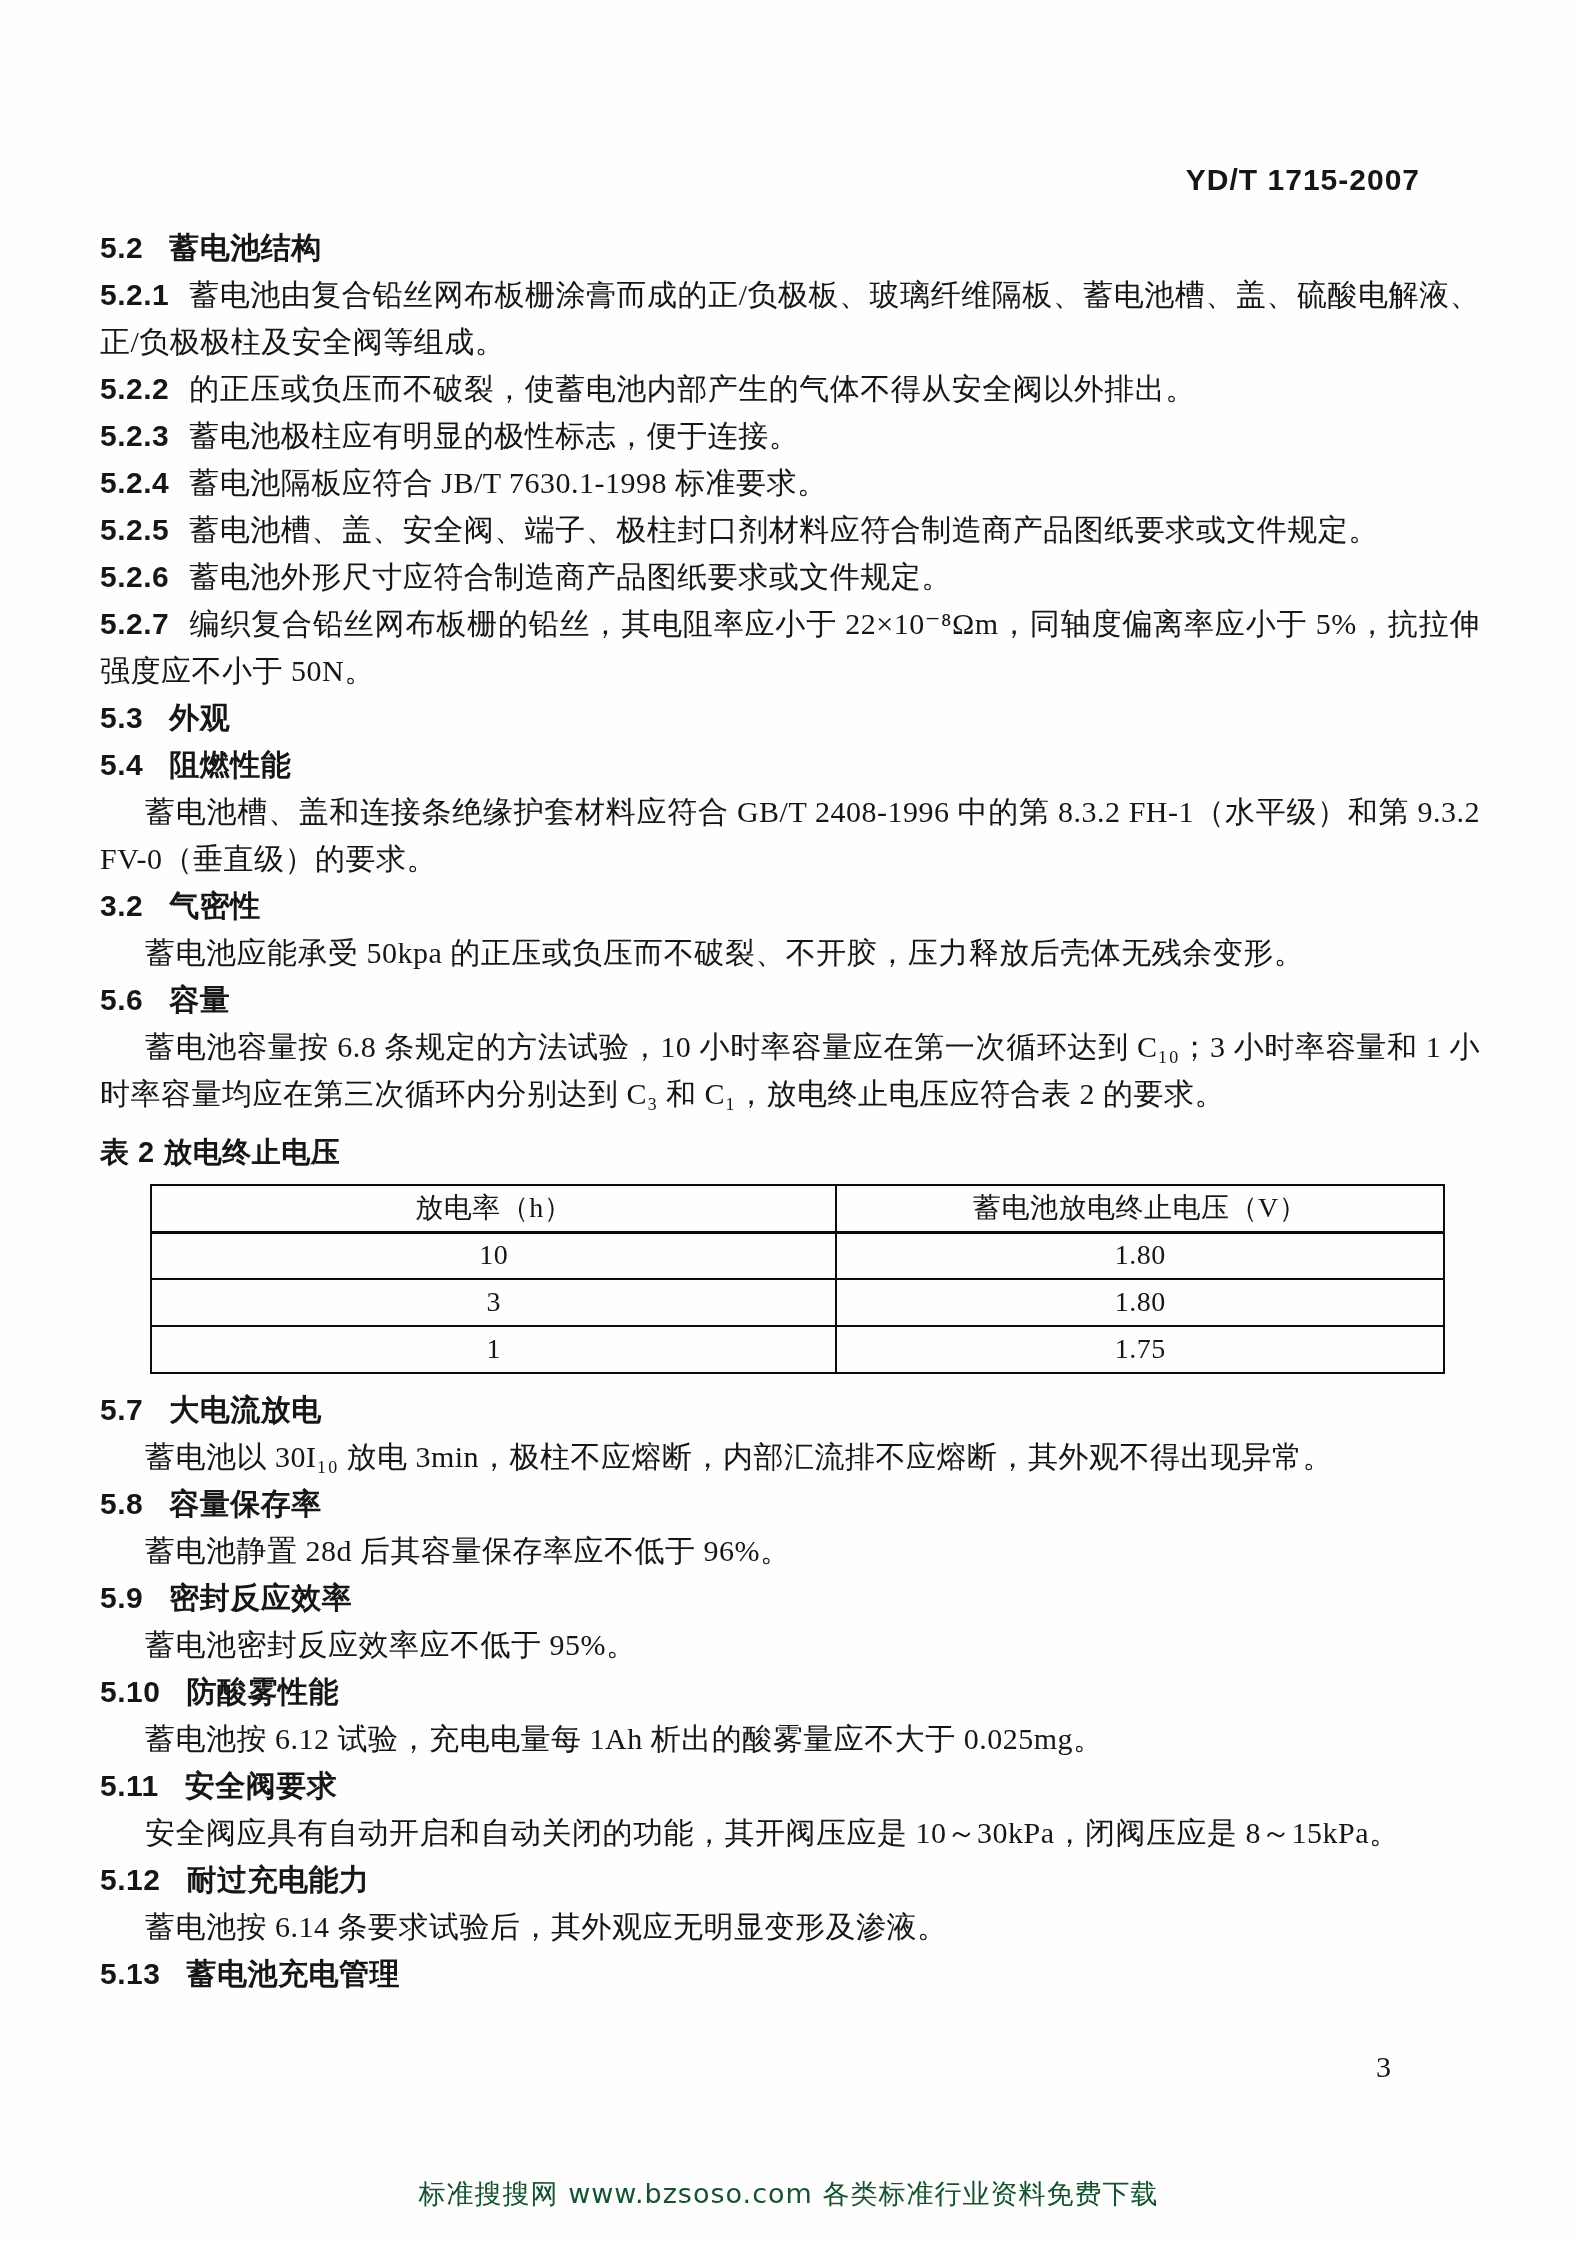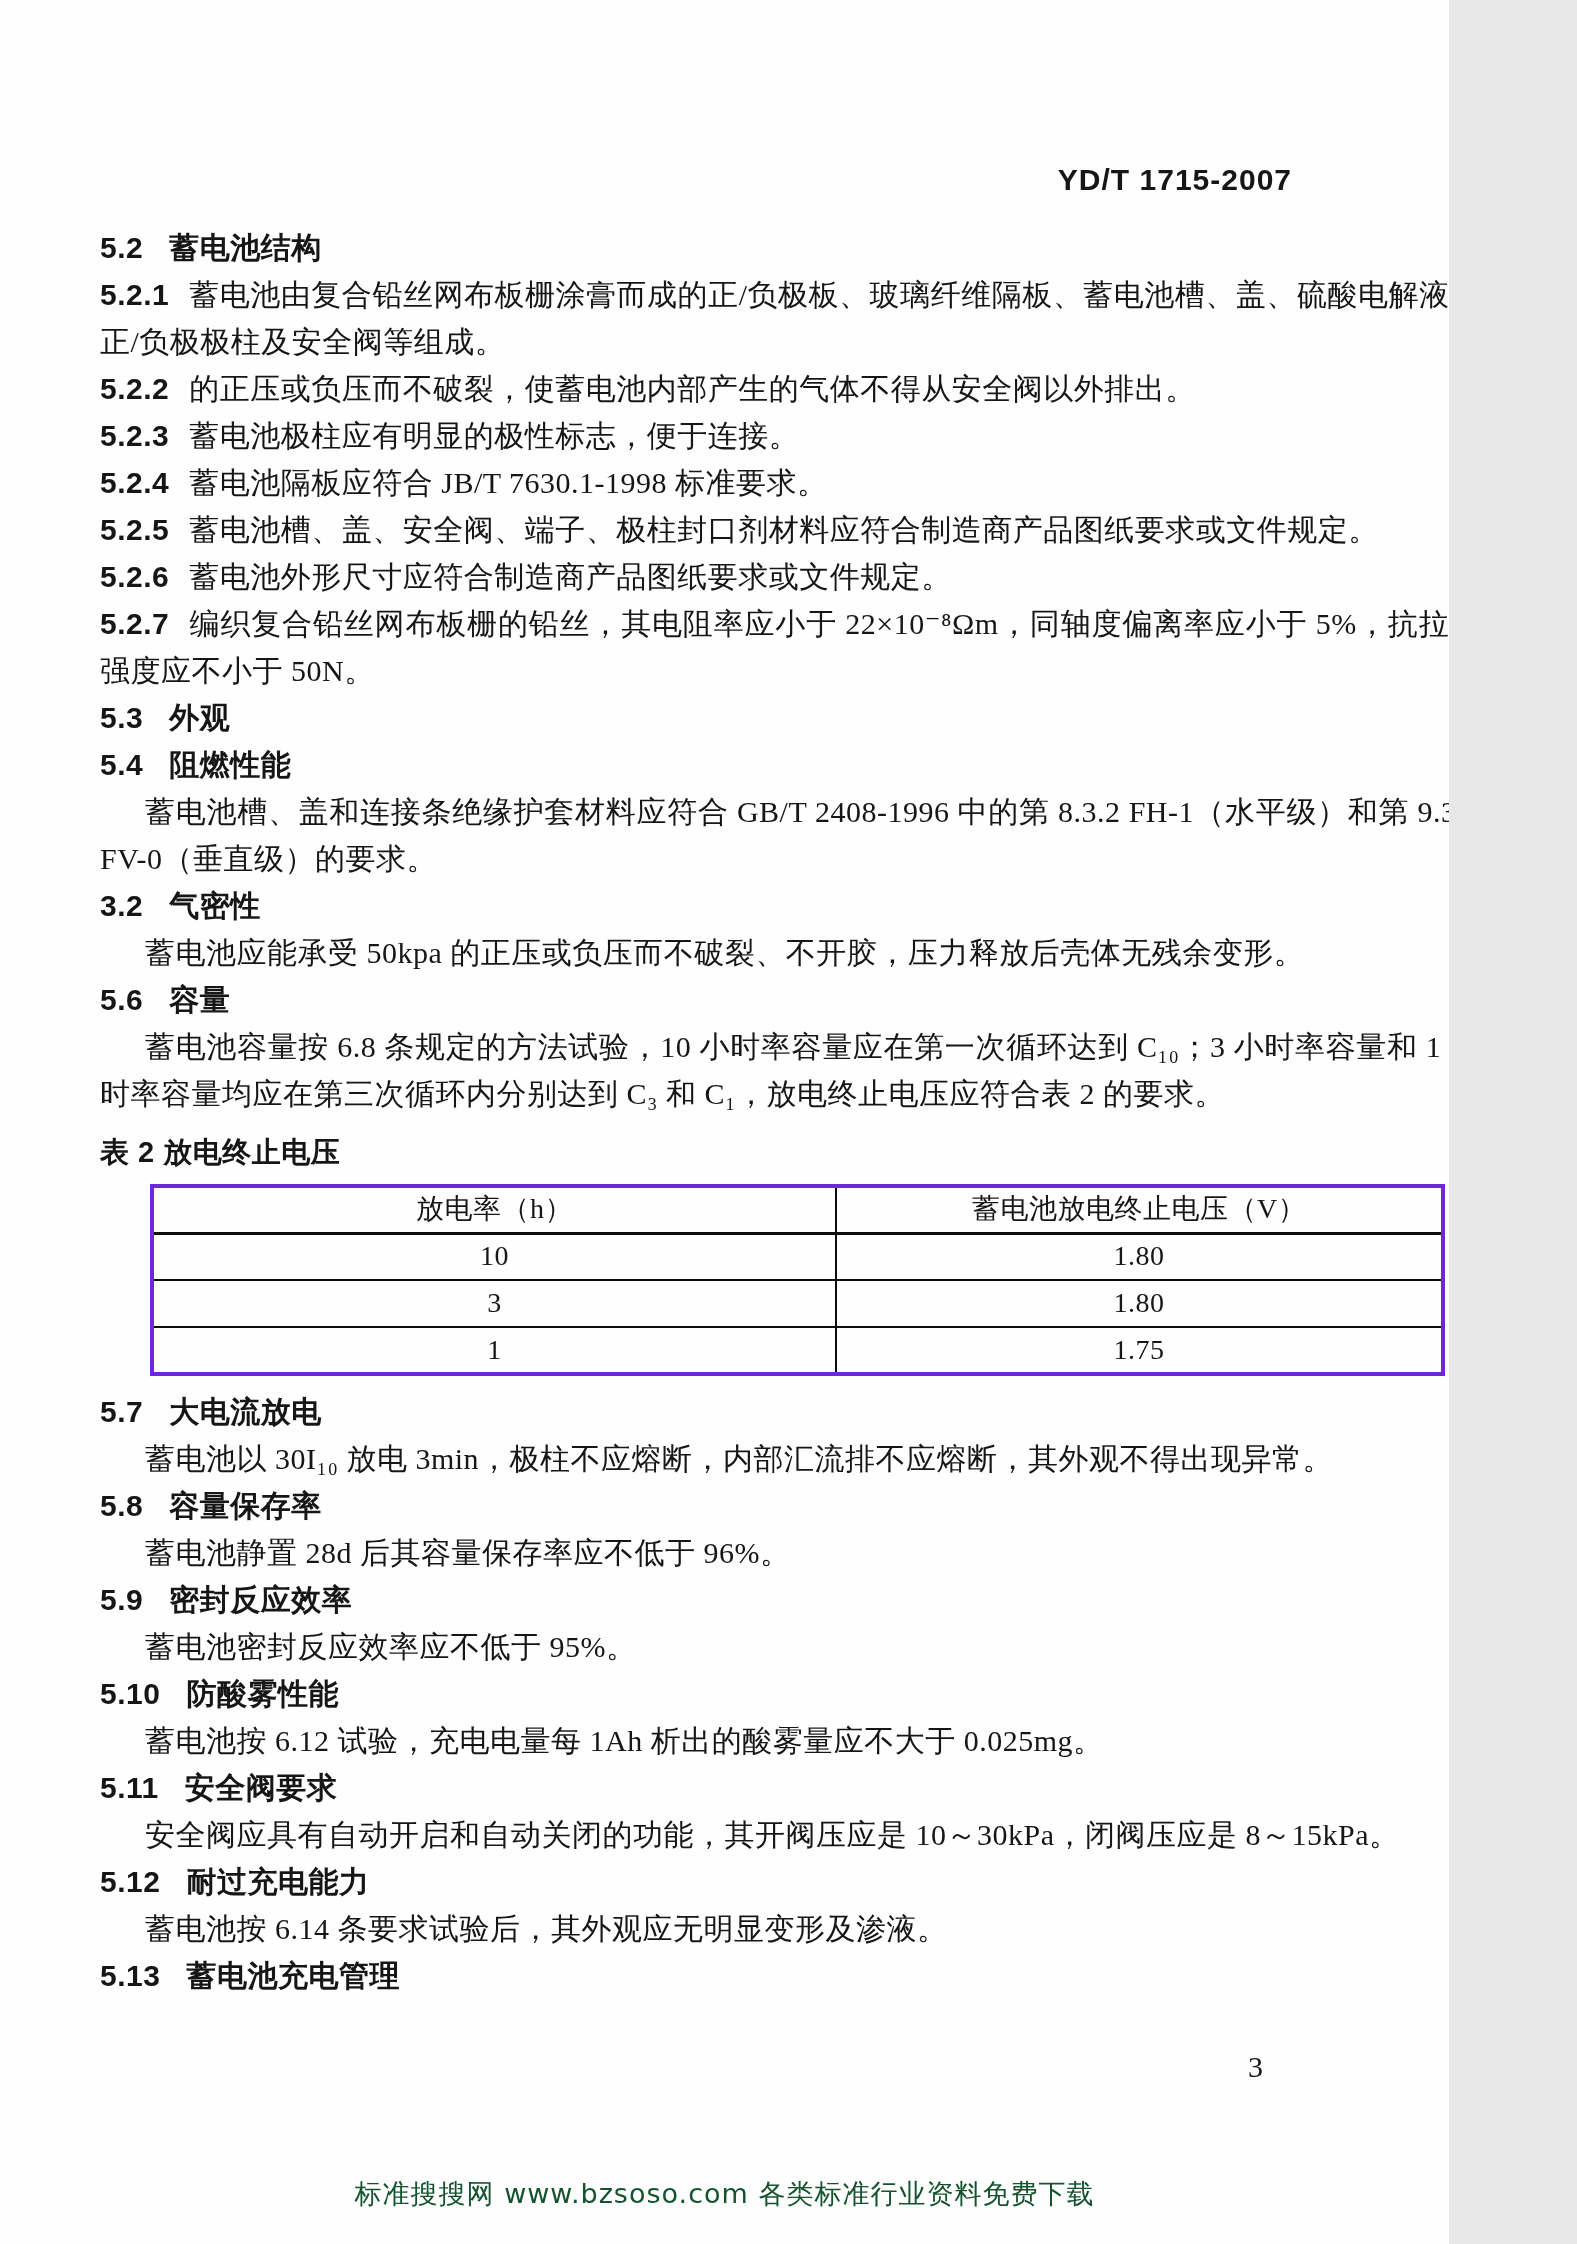--- a/index.html
+++ b/index.html
@@ -1,19 +1,19 @@
 <!DOCTYPE html>
 <html lang="zh"><head>
 <meta charset="utf-8">
 <style>
   * { margin: 0; padding: 0; box-sizing: border-box; }
   html, body { background: #e8e8e8; }
   .sheet {
     position: relative;
-    width: 1449px;
+    width: 1577px;
     height: 2244px;
     background: #fefefe;
     color: #161616;
     font-family: "Liberation Serif", "DejaVu Serif", serif;
     overflow: hidden;
   }
   .doc-code {
     position: absolute;
     top: 163px;
     right: 157px;
@@ -50,21 +50,21 @@
     font-family: "Liberation Sans", "DejaVu Sans", sans-serif;
     font-weight: 700;
     font-size: 29px;
     margin-top: 12px;
     margin-bottom: 8px;
   }
   table.tbl2 {
     width: 1295px;
     margin-left: 50px;
     border-collapse: collapse;
-    border: 4px solid #6d28d9;
+    border: 1px solid #6d28d9;
     margin-bottom: 12px;
   }
   table.tbl2 th, table.tbl2 td {
     border: 2px solid #0d0d0d;
     height: 47px;
     text-align: center;
     vertical-align: middle;
     font-size: 28px;
     font-weight: 400;
     line-height: 1.1;

